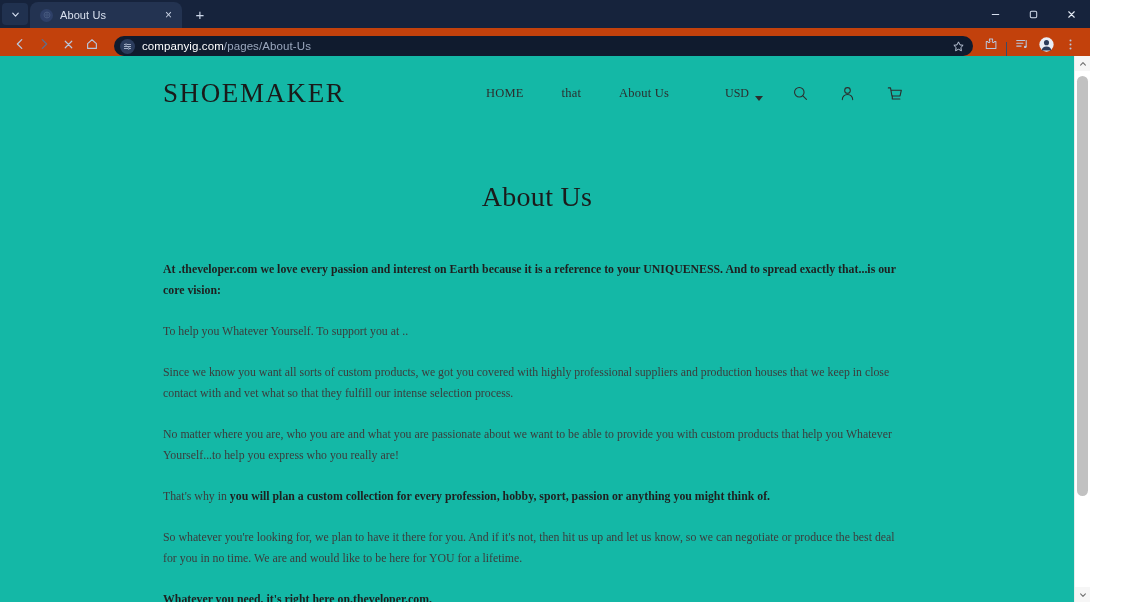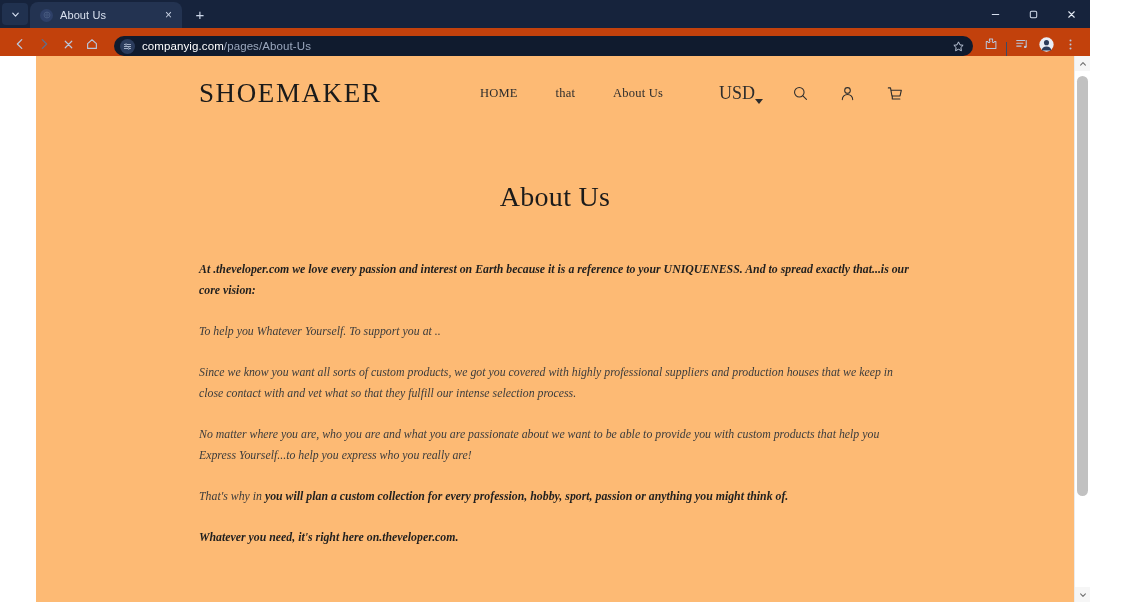--- a/index.html
+++ b/index.html
@@ -180,22 +180,21 @@
     flex: 1 1 auto;
     background: #ffffff;
     position: relative;
     overflow: hidden;
     display: flex;
   }
   .page {
     flex: 1 1 auto;
     overflow: hidden;
     position: relative;
-    background: #fdba74;
-    margin-left: 36px;
+    background: #14b8a6;
   }
 
   
   .scrollbar {
     width: 15px;
     background: #ffffff;
     border-left: 1px solid #ebebeb;
     flex: 0 0 15px;
     position: relative;
   }
@@ -247,22 +246,23 @@
     margin-left: 38px;
     cursor: pointer;
     white-space: nowrap;
     letter-spacing: 0.2px;
   }
   .nav-link:first-child { margin-left: 0; }
   .currency {
     margin-left: 56px;
     display: flex;
     align-items: flex-end;
+    gap: 6px;
     font-family: "Liberation Serif", serif;
-    font-size: 18px;
+    font-size: 12px;
     color: #2d2d2d;
     cursor: pointer;
   }
   .caret {
     width:0;height:0;
     border-left: 4px solid transparent;
     border-right: 4px solid transparent;
     border-top: 5px solid #2d2d2d;
   }
   .hdr-icon {
@@ -288,21 +288,20 @@
     padding: 46px 163px 0 163px;
     box-sizing: border-box;
   }
   .content p {
     font-family: "Liberation Serif", serif;
     font-size: 11.8px;
     line-height: 21px;
     color: #3c3c3c;
     margin: 0 0 20px 0;
     letter-spacing: 0.01px;
-    font-style: italic;
   }
   .content p.b { font-weight: bold; color: #1f1f1f; }
   .content p b { font-weight: bold; color: #1f1f1f; }
 </style>
 </head>
 <body>
 
 <div class="browser">
 
   <div class="titlebar">
@@ -448,22 +447,23 @@
           </div>
         </div>
       </div>
 
       <h1 class="page-title">About Us</h1>
 
       <div class="content">
         <p class="b">At .theveloper.com we love every passion and interest on Earth because it is a reference to your UNIQUENESS. And to spread exactly that...is our core vision:</p>
         <p>To help you Whatever Yourself. To support you at ..</p>
         <p>Since we know you want all sorts of custom products, we got you covered with highly professional suppliers and production houses that we keep in close contact with and vet what so that they fulfill our intense selection process.</p>
-        <p>No matter where you are, who you are and what you are passionate about we want to be able to provide you with custom products that help you Express Yourself...to help you express who you really are!</p>
+        <p>No matter where you are, who you are and what you are passionate about we want to be able to provide you with custom products that help you Whatever Yourself...to help you express who you really are!</p>
         <p><span>That's why in</span> <b>you will plan a custom collection for every profession, hobby, sport, passion or anything you might think of.</b></p>
+        <p>So whatever you're looking for, we plan to have it there for you. And if it's not, then hit us up and let us know, so we can negotiate or produce the best deal for you in no time. We are and would like to be here for YOU for a lifetime.</p>
         <p class="b">Whatever you need, it's right here on.theveloper.com.</p>
       </div>
 
     </div>
 
     <div class="scrollbar">
       <div class="sb-arrow">
         <svg width="8" height="8" viewBox="0 0 10 10">
           <path d="M2 6.5 L5 3.2 L8 6.5" stroke="#6e6e6e" stroke-width="1.3" fill="none" stroke-linecap="round" stroke-linejoin="round"></path>
         </svg>

